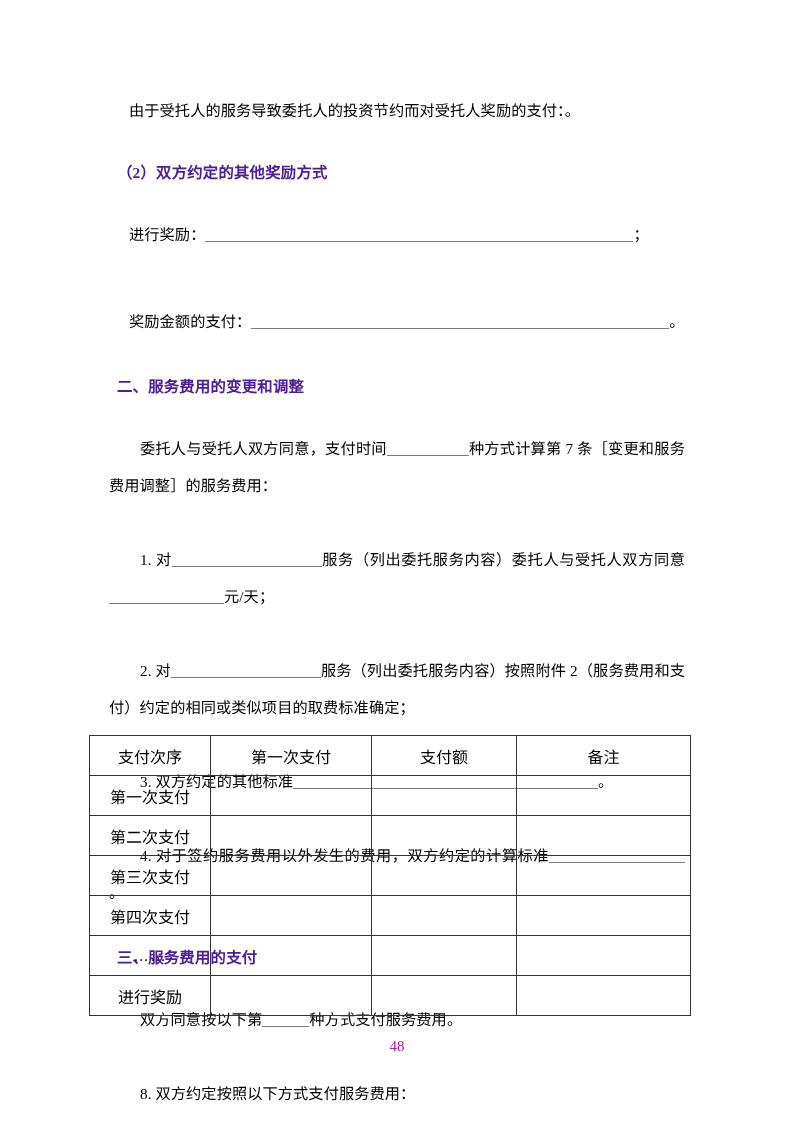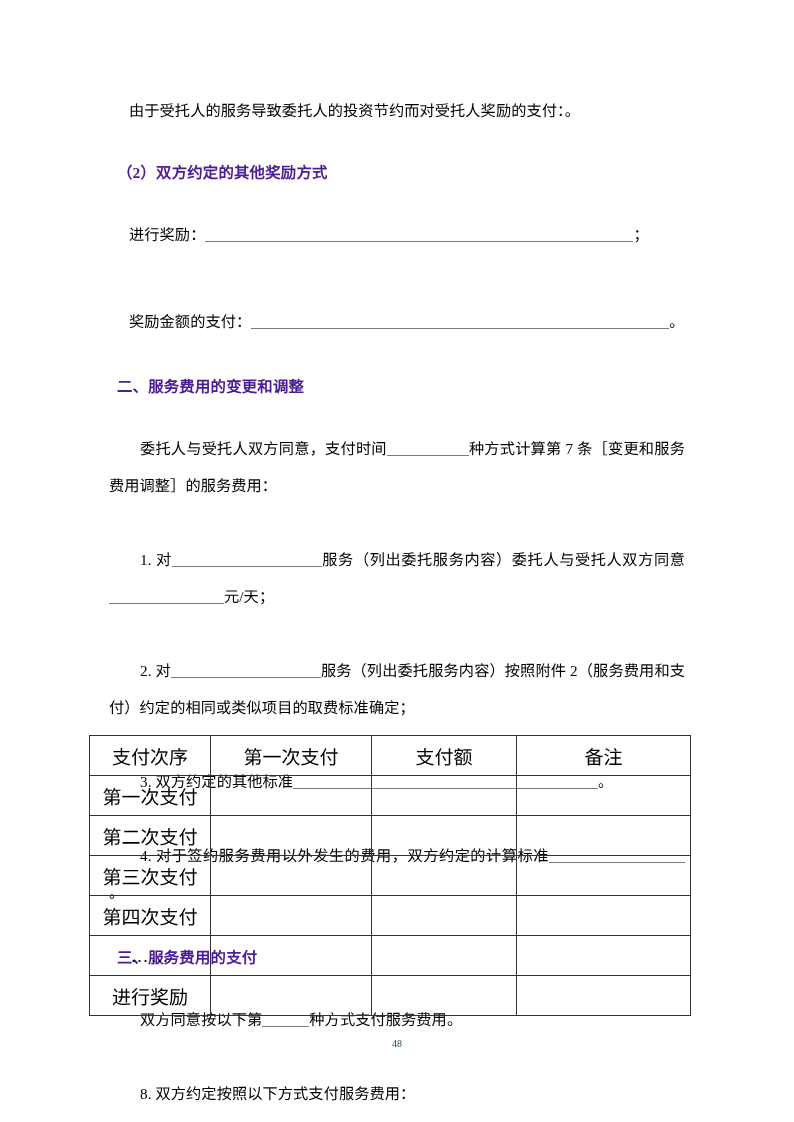--- a/index.html
+++ b/index.html
@@ -94,21 +94,21 @@
     border-collapse: collapse;
     width: 601px;
     table-layout: fixed;
   }
   table.pay-table td,
   table.pay-table th {
     border: 1px solid #333333;
     height: 39px;
     text-align: center;
     vertical-align: middle;
-    font-size: 19px;
+    font-size: 16px;
     font-weight: normal;
     font-family: "Liberation Sans", "DejaVu Sans", sans-serif;
     color: #000000;
     padding: 0 2px;
   }
   .col-1 { width: 121px; }
   .col-2 { width: 161px; }
   .col-3 { width: 145px; }
   .col-4 { width: 174px; }
 
@@ -116,22 +116,22 @@
     letter-spacing: 1px;
   }
 
   
   .page-number {
     position: absolute;
     left: 0;
     top: 1038px;
     width: 794px;
     text-align: center;
-    font-size: 10px;
-    color: #14532d;
+    font-size: 15px;
+    color: #a21caf;
     font-family: "Liberation Serif", "DejaVu Serif", serif;
   }
 </style>
 </head>
 <body>
 
 <div class="page">
 
   <div class="content">
 

